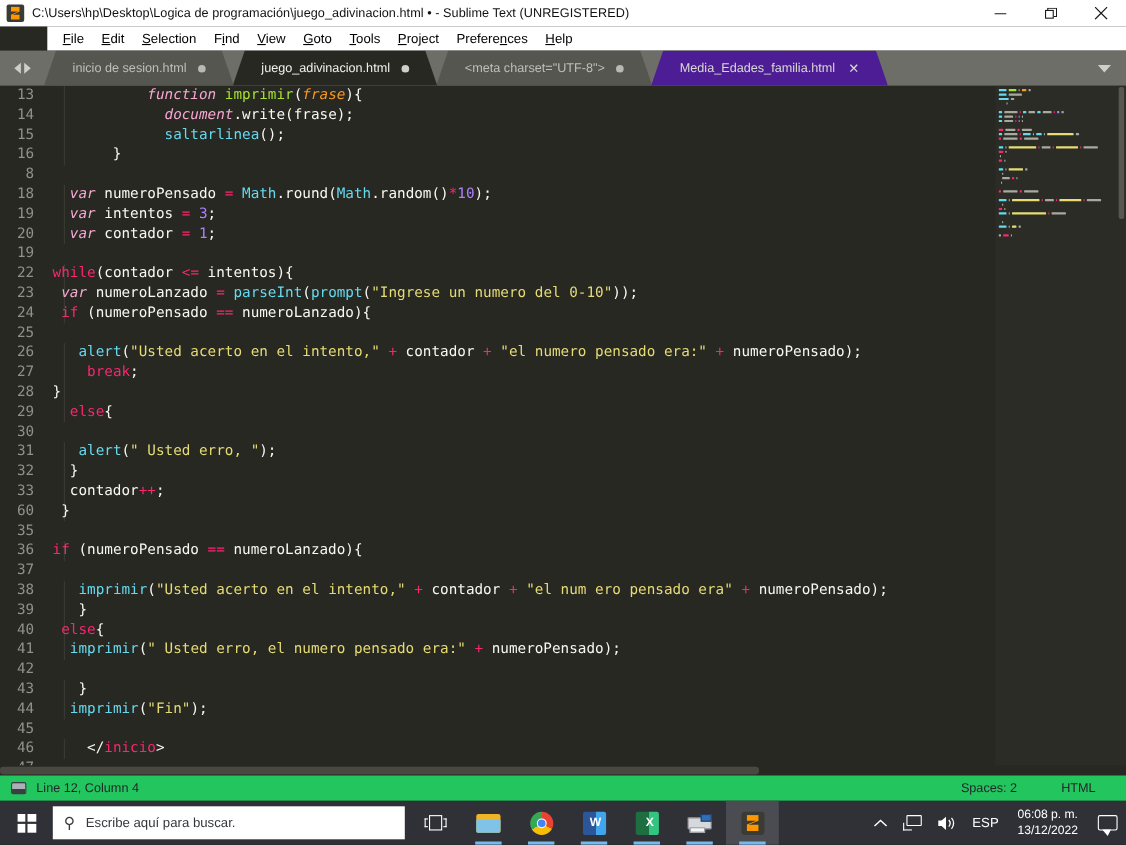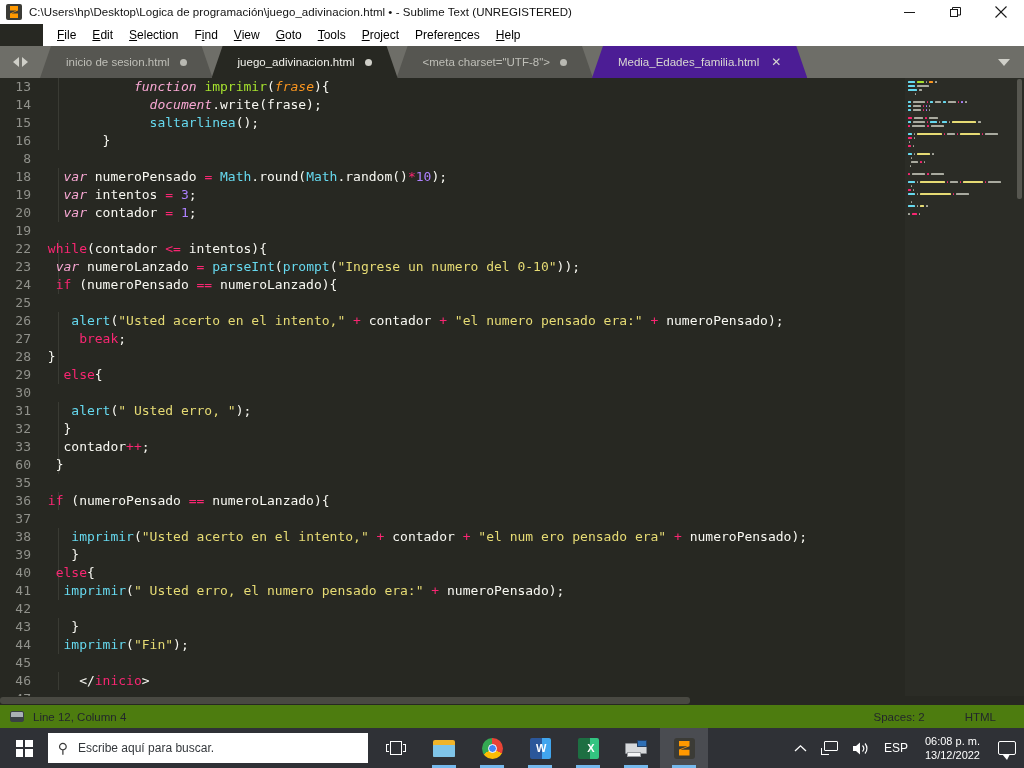--- a/index.html
+++ b/index.html
@@ -226,21 +226,21 @@
     position: absolute; left: 0; bottom: 1px;
     height: 7px; width: 690px;
     background: rgba(160,160,150,0.28);
     border-radius: 3px;
   }
 
   
   .statusbar {
     position: absolute; top: 705px; left: 0;
     width: 1024px; height: 23px;
-    background: #4d7c0f;
+    background: #22c55e;
     display: flex; align-items: center;
     font-size: 11.5px; color: #23272b;
   }
   .sb-icon {
     width: 14px; height: 11px;
     border: 1.5px solid #3a3f44;
     border-radius: 2px;
     margin-left: 10px; margin-right: 9px;
     box-sizing: border-box;
     background: linear-gradient(to bottom, #aab0b6 0 60%, #3a3f44 60% 100%);

